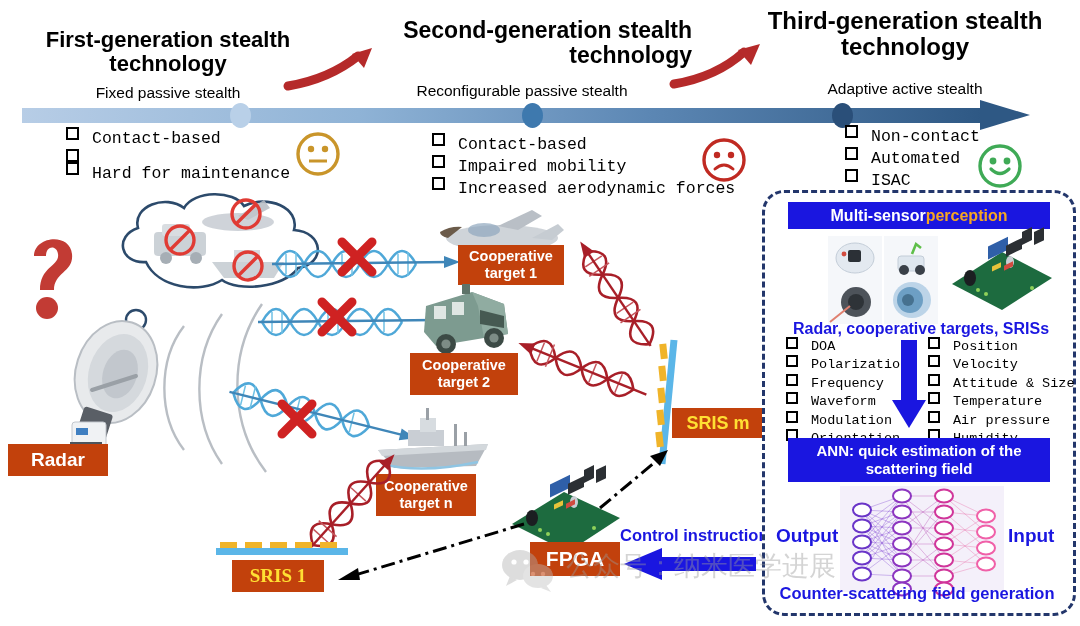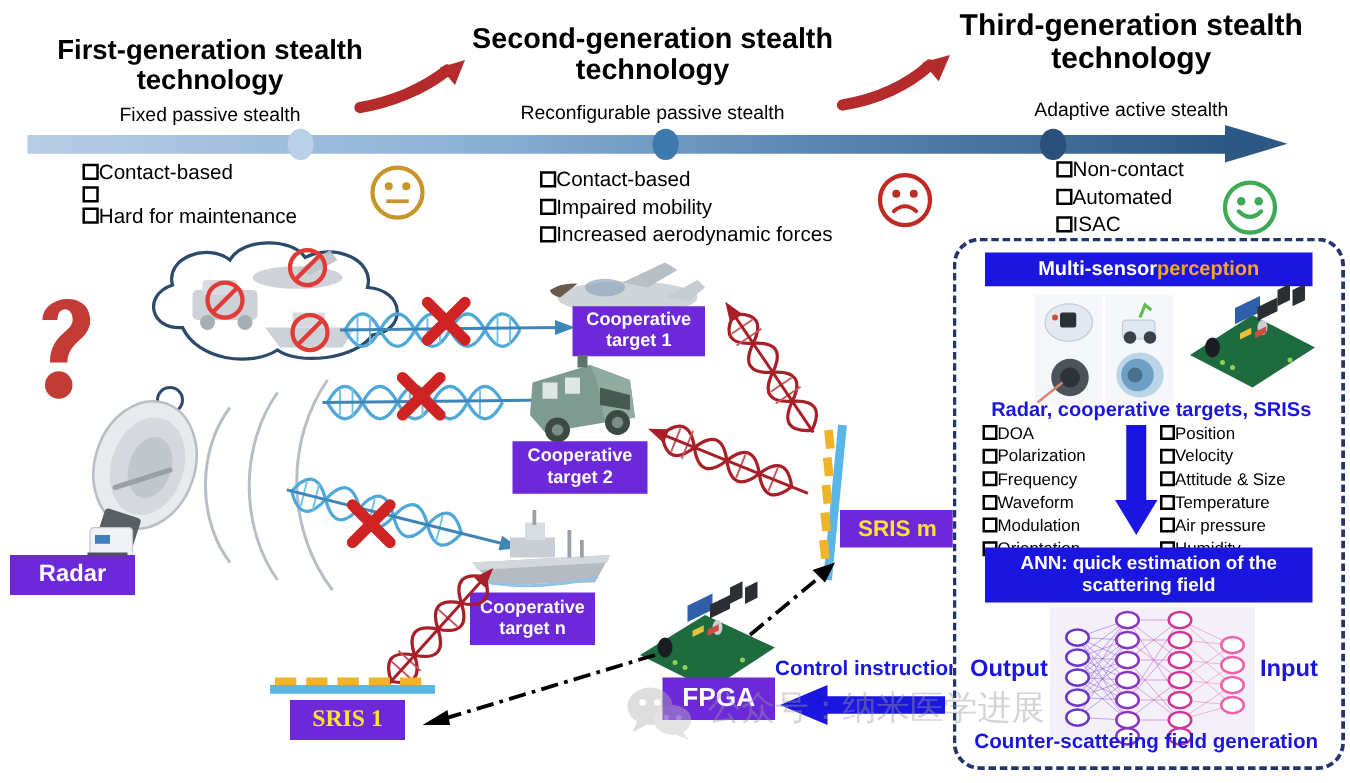--- a/index.html
+++ b/index.html
@@ -15,26 +15,26 @@
   #timeline-bar{left:22px;top:104px;width:1008px;height:22px;}
   .tl-shaft{position:absolute;left:0;top:4px;width:962px;height:15px;
       background:linear-gradient(to right,#b7cde6 0%,#8fb3d6 35%,#5c87b4 65%,#2e5884 100%);}
   .tl-head{position:absolute;left:958px;top:-4px;width:0;height:0;
       border-top:15px solid transparent;border-bottom:15px solid transparent;
       border-left:50px solid #2e5884;}
   .tl-dot{position:absolute;border-radius:50%;top:-1px;width:21px;height:25px;}
 
   
   .blist{font-size:16.5px;line-height:1.32;}
-  .brow{display:flex;align-items:center;gap:0;white-space:nowrap;}
+  .brow{display:flex;align-items:flex-start;gap:13px;white-space:nowrap;font-family:Liberation Mono, monospace;}
   .cbox{display:inline-block;width:9px;height:9px;border:2.4px solid #000;
         background:#fff;flex:none;position:relative;top:-1px;}
 
   
-  .lbl{position:absolute;background:#6d28d9;color:#fff;font-weight:bold;
+  .lbl{position:absolute;background:#c2410c;color:#fff;font-weight:bold;
        text-align:center;line-height:1.16;display:flex;align-items:center;
        justify-content:center;}
   .lbl.yellow{color:#ffe033;}
 
   
   #right-panel{left:762px;top:190px;width:308px;height:420px;
        border:3px dashed #23366b;border-radius:22px;background:#fff;}
   .band{position:absolute;background:#1a16e0;color:#fff;font-weight:bold;
         text-align:center;display:flex;align-items:center;justify-content:center;
         line-height:1.2;}
@@ -51,21 +51,21 @@
       color:#9a9a9a;font-size:27px;white-space:nowrap;}
 
   svg{display:block;overflow:visible;}
 </style>
 </head>
 <body>
 
 <div class="abs gen-title" style="left:18px;top:28px;width:300px;font-size:22px;">First-generation stealth technology</div>
 <div class="abs gen-sub" style="left:18px;top:84px;width:300px;font-size:15.5px;">Fixed passive stealth</div>
 
-<div class="abs gen-title" style="left:352px;top:18px;width:340px;font-size:23px;">Second-generation stealth technology</div>
+<div class="abs gen-title" style="left:352px;top:18px;width:340px;font-size:23px;text-align:right;">Second-generation stealth technology</div>
 <div class="abs gen-sub" style="left:342px;top:82px;width:360px;font-size:15.5px;">Reconfigurable passive stealth</div>
 
 <div class="abs gen-title" style="left:740px;top:8px;width:330px;font-size:24px;">Third-generation stealth technology</div>
 <div class="abs gen-sub" style="left:740px;top:80px;width:330px;font-size:15.5px;">Adaptive active stealth</div>
 
 <svg class="abs" style="left:286px;top:48px;" width="92" height="42" viewBox="0 0 92 42">
   <path d="M2,38 C26,34 52,24 72,8" stroke="#b52a2a" stroke-width="9" fill="none" stroke-linecap="round"></path>
   <path d="M86,0 L66,6 L78,20 Z" fill="#b52a2a"></path>
 </svg>
 <svg class="abs" style="left:672px;top:44px;" width="92" height="44" viewBox="0 0 92 44">

